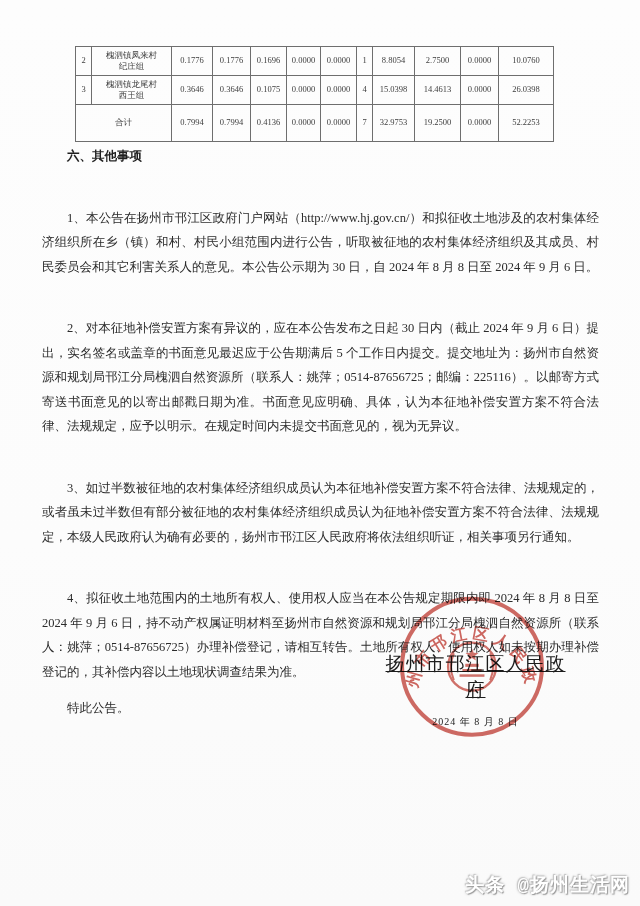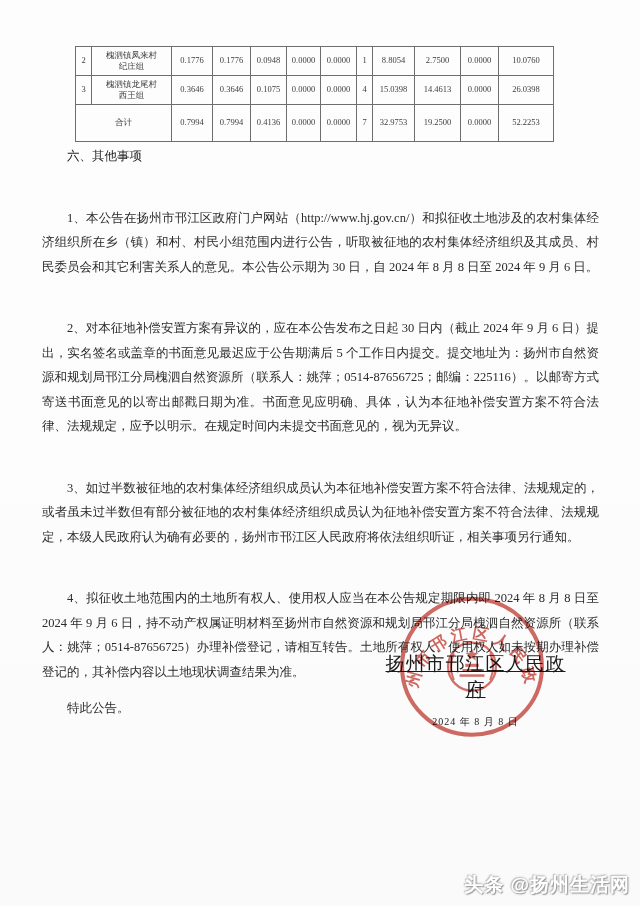--- a/index.html
+++ b/index.html
@@ -30,21 +30,21 @@
   .land-table tr.data-row { height: 29px; }
   .land-table tr.total-row { height: 37px; }
   .name-cell div { white-space: nowrap; }
 
   
   .content {
     position: absolute; top: 144px; left: 42px; width: 557px;
     font-size: 12.5px; line-height: 24.5px; color: #2b2b2b;
     text-align: justify;
   }
-  .section-heading { font-weight: normal; text-indent: 2em; color: #1f1f1f; }
+  .section-heading { font-weight: bold; text-indent: 2em; color: #1f1f1f; }
   .para { text-indent: 2em; margin-top: 37px; }
   .closing-line { text-indent: 2em; margin-top: 12px; }
   .attachment-line { text-indent: 2em; margin-top: 22px; }
 
   
   .seal-captions {
     position: absolute; top: 651px; left: 378px; width: 195px;
     text-align: center; color: #1c1c1c; z-index: 1;
   }
   .seal-authority { font-size: 19px; letter-spacing: 1px; text-decoration: underline; }
@@ -55,21 +55,21 @@
     mix-blend-mode: multiply; opacity: 0.88;
   }
   .seal-ring-text {
     font-family: "Liberation Serif", serif;
     font-size: 16.5px; font-weight: bold; letter-spacing: 4.5px;
   }
 
   
   .watermark {
     position: absolute; right: 10px; bottom: 8px;
-    font-family: Liberation Sans, sans-serif;
+    font-family: Liberation Mono, monospace;
     font-size: 19px; font-weight: bold; letter-spacing: 1px;
     color: #ffffff;
     text-shadow: 1px 1px 1px #9a9a9a, -1px -1px 1px #c3c3c3, 0 0 3px #aaaaaa;
   }
 </style>
 </head>
 <body>
 
 <div class="page">
 
@@ -90,21 +90,21 @@
     </colgroup>
     <tbody>
         <tr class="data-row">
       <td>2</td>
       <td class="name-cell">
         <div>槐泗镇凤来村</div>
         <div>纪庄组</div>
       </td>
       <td>0.1776</td>
       <td>0.1776</td>
-      <td>0.0948</td>
+      <td>0.1696</td>
       <td>0.0000</td>
       <td>0.0000</td>
       <td>1</td>
       <td>8.8054</td>
       <td>2.7500</td>
       <td>0.0000</td>
       <td>10.0760</td>
     </tr>
     <tr class="data-row">
       <td>3</td>

